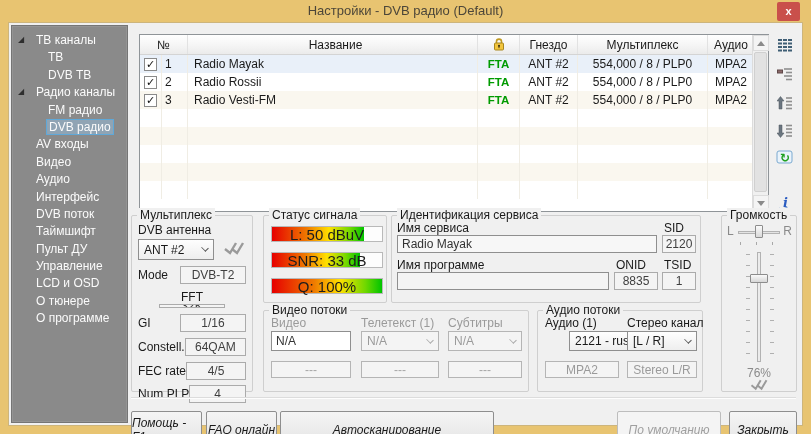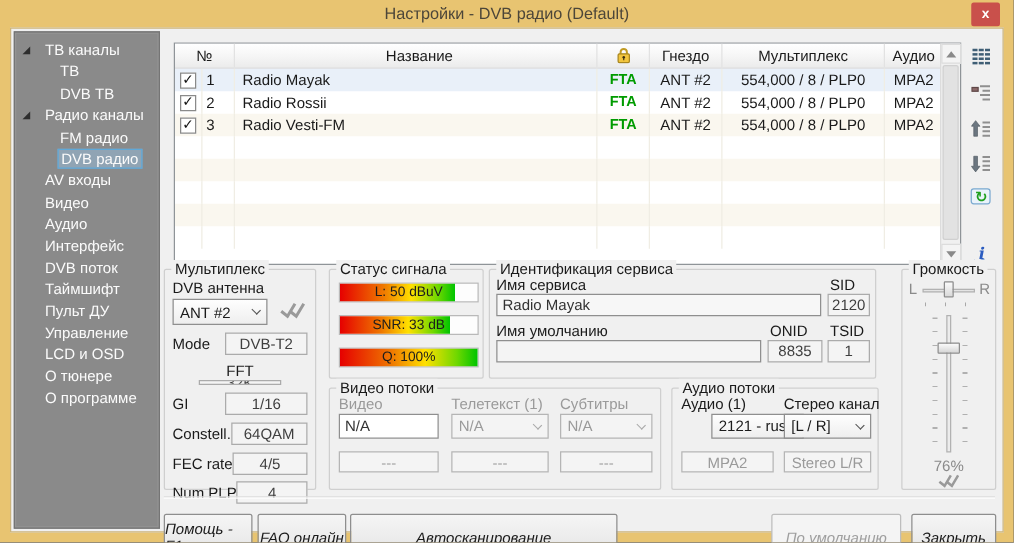--- a/index.html
+++ b/index.html
@@ -83,21 +83,21 @@
   
   .param-row { position:absolute; left:6px; right:6px; height:18px; display:flex; align-items:center;
                justify-content:space-between; }
   .param-row .fieldbox { width:66px; height:18px; }
 
   
   .sigbar { position:absolute; left:7px; width:112px; height:16px; border:1px solid #b9b9b9; background:#fdfdfd; }
   .sigfill { position:absolute; left:0; top:0; bottom:0;
              background:linear-gradient(90deg,#e60000 0%,#ef7a00 38%,#ffe000 62%,#6fd800 85%,#00c400 100%); }
   .siglab { position:absolute; inset:0; display:flex; align-items:center; justify-content:center;
-            font-size:11px; color:#1c1c1c; }
+            font-size:15px; color:#1c1c1c; }
 
   
   .h-track { position:absolute; height:3px; background:#e4e4e4; border:1px solid #b2b2b2; }
   .h-thumb { position:absolute; width:8px; height:13px; background:linear-gradient(#fafafa,#d9d9d9);
              border:1px solid #8c8c8c; border-radius:1px; }
   .h-ticks { position:absolute; height:3px;
              background:repeating-linear-gradient(to right,#a8a8a8 0 1px,transparent 1px 16px); }
   .v-groove { position:absolute; width:4px; background:#ececec; border:1px solid #b2b2b2; }
   .v-ticks { position:absolute; width:4px;
              background:repeating-linear-gradient(to bottom,#b0b0b0 0 1px,transparent 1px 11px); }
@@ -372,21 +372,21 @@
         <span class="siglab">Q: 100%</span>
       </div>
     </div>
 
     <div class="group" style="left:382px; top:192px; width:310px; height:88px;">
       <div class="gtitle">Идентификация сервиса</div>
       <div class="lab" style="position:absolute; left:5px; top:5px;">Имя сервиса</div>
       <div class="lab" style="position:absolute; left:272px; top:5px;">SID</div>
       <input class="inputbox" readonly="" style="position: absolute; left: 5px; top: 19px; width: 260px; height: 18px; background: rgb(247, 247, 247);" value="Radio Mayak">
       <div class="fieldbox" style="position:absolute; left:270px; top:19px; width:34px; height:18px;">2120</div>
-      <div class="lab" style="position:absolute; left:5px; top:42px;">Имя умолчанию</div>
+      <div class="lab" style="position:absolute; left:5px; top:42px;">Имя программе</div>
       <div class="lab" style="position:absolute; left:224px; top:42px;">ONID</div>
       <div class="lab" style="position:absolute; left:272px; top:42px;">TSID</div>
       <input class="inputbox" readonly="" style="position: absolute; left: 5px; top: 56px; width: 212px; height: 18px; background: rgb(244, 244, 244);" value="">
       <div class="fieldbox" style="position:absolute; left:222px; top:56px; width:44px; height:18px;">8835</div>
       <div class="fieldbox" style="position:absolute; left:270px; top:56px; width:34px; height:18px;">1</div>
     </div>
 
     <div class="group" style="left:254px; top:287px; width:266px; height:82px;">
       <div class="gtitle">Видео потоки</div>
       <div class="lab dis" style="position:absolute; left:7px; top:5px;">Видео</div>

